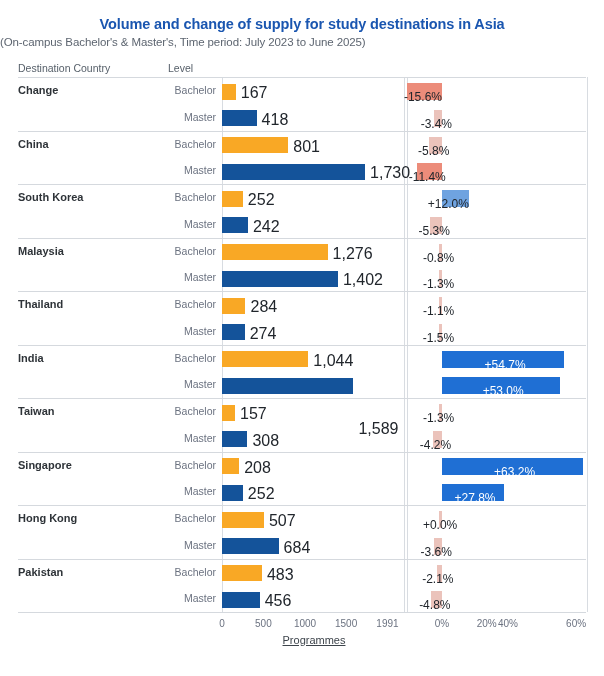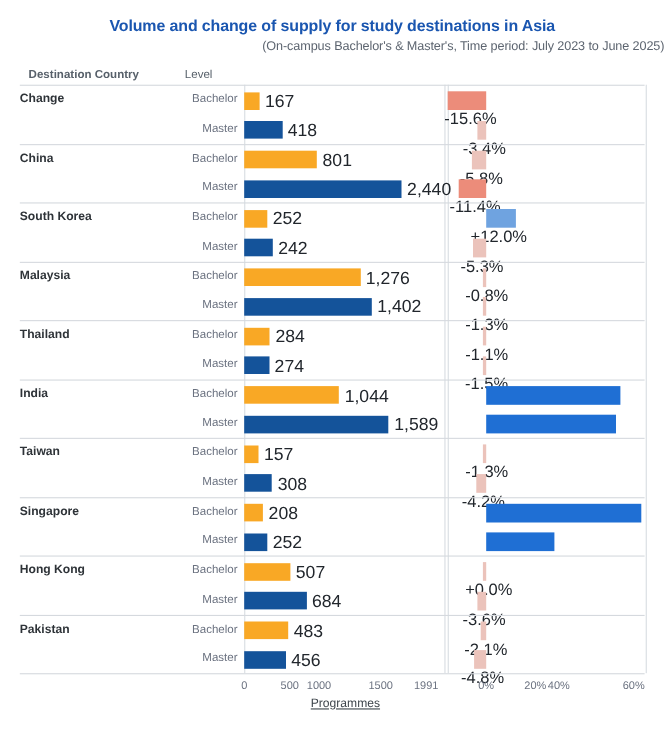--- a/index.html
+++ b/index.html
@@ -14,31 +14,31 @@
 
   
   .title{
     position:absolute;left:0;top:16px;width:604px;
     text-align:center;
     font-size:14.5px;font-weight:bold;color:#1a56b0;
     letter-spacing:-0.1px;
   }
   .subtitle{
     position:absolute;left:0;top:36px;width:604px;
-    text-align:right;
+    text-align:left;
     font-size:11.5px;color:#5d6570;
     letter-spacing:-0.1px;
   }
 
   
   .col-head{
     position:absolute;top:62px;
     font-size:10.5px;color:#57606a;
   }
-  .col-head.country{left:26px;font-weight:bold;}
+  .col-head.country{left:18px;}
   .col-head.level{left:168px;}
 
   
   .grid-area{
     position:absolute;left:18px;top:77px;
     width:568px;height:535px;
   }
   .panel-border{
     position:absolute;top:0;height:535px;
     border-left:1px solid #d8dce1;
@@ -85,22 +85,22 @@
     position:absolute;top:6px;
     font-size:16px;color:#21262c;
     white-space:nowrap;
   }
 
   
   .chg-bar{
     position:absolute;top:5px;height:17px;
   }
   .chg-label{
-    position:absolute;top:22px;
-    font-size:15px;white-space:nowrap;
+    position:absolute;top:12px;
+    font-size:12px;white-space:nowrap;
   }
   .chg-label.outside{color:#21262c;}
   .chg-label.inside{color:#ffffff;}
 
   
   .axis-ticks{position:absolute;height:14px;}
   .tick{
     position:absolute;top:0;
     font-size:10px;color:#6b7280;
     transform:translateX(-50%);
@@ -150,21 +150,21 @@
           <div class="lvl-row r0">
             <div class="level-label">Bachelor</div>
             <div class="vol-bar bachelor" style="left: 204px; width: 66.2645px;"></div>
             <div class="vol-label" style="left: 275.265px;">801</div>
             <div class="chg-bar" style="left: 411.037px; width: 12.963px; background: rgb(235, 195, 187);"></div>
             <div class="chg-label outside" style="left: 400.019px;">-5.8%</div>
           </div>
           <div class="lvl-row r1">
             <div class="level-label">Master</div>
             <div class="vol-bar master" style="left: 204px; width: 143.118px;"></div>
-            <div class="vol-label" style="left: 352.118px;">2,440</div>
+            <div class="vol-label" style="left: 352.118px;">1,730</div>
             <div class="chg-bar" style="left: 398.521px; width: 25.479px; background: rgb(236, 140, 122);"></div>
             <div class="chg-label outside" style="left: 390.66px;">-11.4%</div>
           </div>
         </div>
         <div class="group" style="top: 107px;">
           <div class="country-label">South Korea</div>
           <div class="lvl-row r0">
             <div class="level-label">Bachelor</div>
             <div class="vol-bar bachelor" style="left: 204px; width: 20.8473px;"></div>
             <div class="vol-label" style="left: 229.847px;">252</div>
@@ -218,21 +218,21 @@
           <div class="lvl-row r0">
             <div class="level-label">Bachelor</div>
             <div class="vol-bar bachelor" style="left: 204px; width: 86.3673px;"></div>
             <div class="vol-label" style="left: 295.367px;">1,044</div>
             <div class="chg-bar" style="left: 424px; width: 122.254px; background: rgb(31, 111, 212);"></div>
             <div class="chg-label inside" style="left: 466.527px;">+54.7%</div>
           </div>
           <div class="lvl-row r1">
             <div class="level-label">Master</div>
             <div class="vol-bar master" style="left: 204px; width: 131.454px;"></div>
-            <div class="vol-label" style="left: 340.454px;">1,589</div>
+            <div class="vol-label" style="left: 340.454px; margin-top: 42px;">1,589</div>
             <div class="chg-bar" style="left: 424px; width: 118.455px; background: rgb(31, 111, 212);"></div>
             <div class="chg-label inside" style="left: 464.627px;">+53.0%</div>
           </div>
         </div>
         <div class="group" style="top: 321px;">
           <div class="country-label">Taiwan</div>
           <div class="lvl-row r0">
             <div class="level-label">Bachelor</div>
             <div class="vol-bar bachelor" style="left: 204px; width: 12.9882px;"></div>
             <div class="vol-label" style="left: 221.988px;">157</div>
@@ -299,21 +299,21 @@
           </div>
         </div>
       </div>
     <div class="grid-bottom"></div>
   </div>
 
   <div id="axes">
       <div class="axis-ticks" style="left: 0px; top: 618px; width: 604px;">
         <div class="tick" style="left: 222px;">0</div>
         <div class="tick" style="left: 263.364px;">500</div>
-        <div class="tick" style="left: 290px; text-align: right;">1000</div>
+        <div class="tick" style="left: 305px; text-align: right;">1000</div>
         <div class="tick" style="left: 346.091px;">1500</div>
         <div class="tick" style="left: 387.455px;">1991</div>
         <div class="axis-title" style="left: 314px; text-decoration: underline;">Programmes</div>
       </div>
       <div class="axis-ticks" style="left: 0px; top: 618px; width: 604px;">
         <div class="tick" style="left: 442px;">0%</div>
         <div class="tick" style="left: 486.7px;">20%</div>
         <div class="tick" style="left: 508px;">40%</div>
         <div class="tick" style="left: 576.1px;">60%</div>
       </div>

